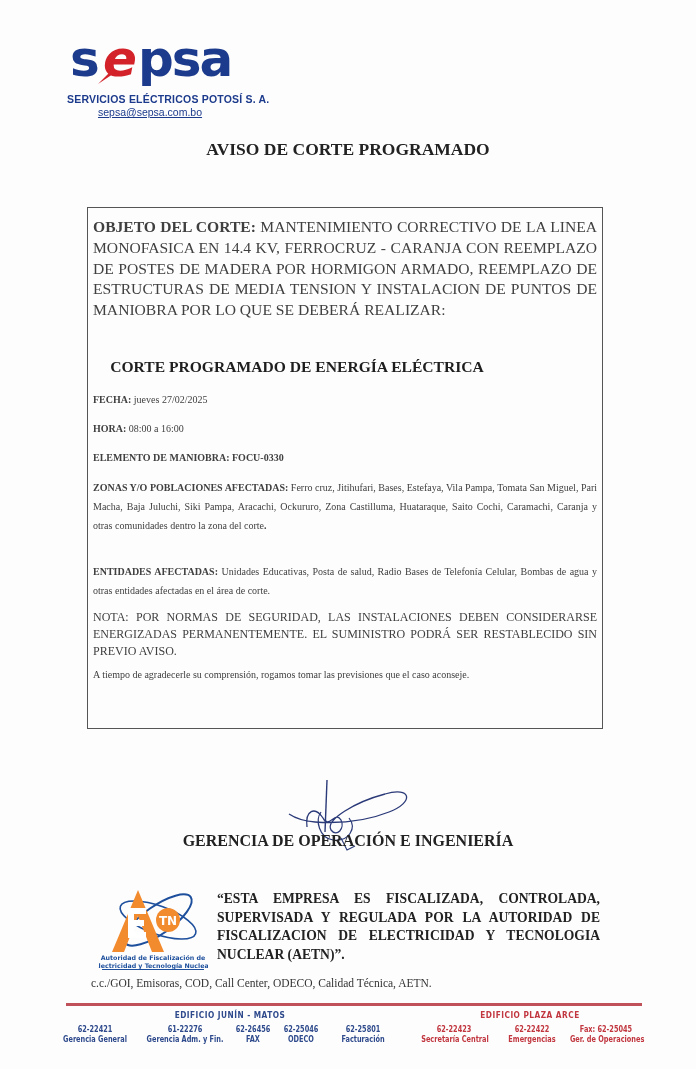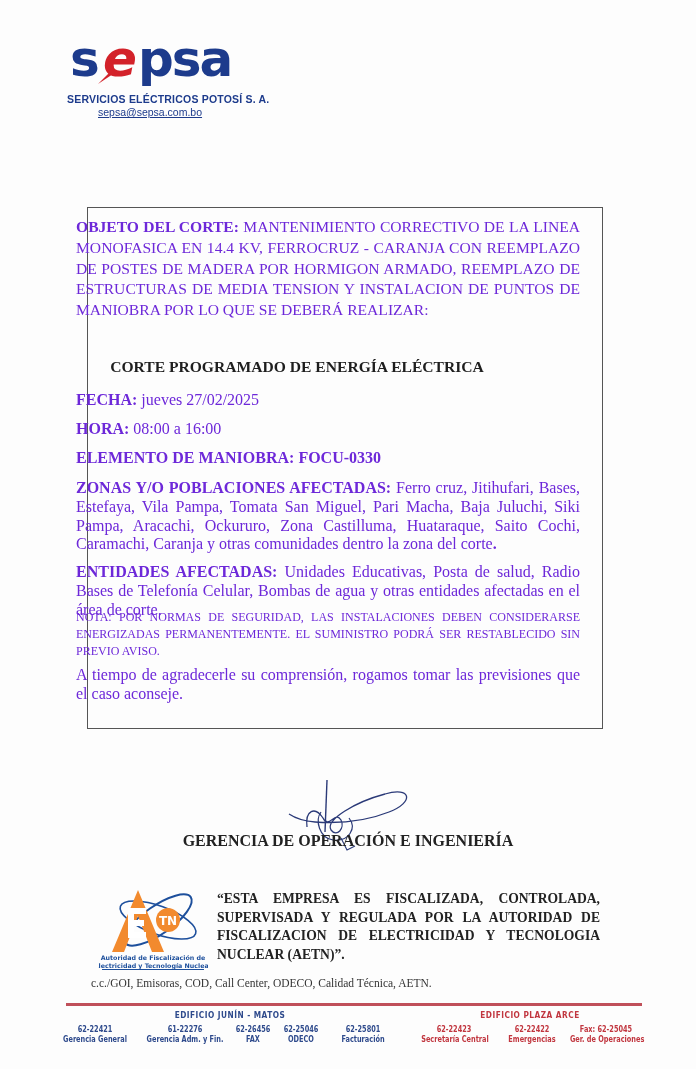--- a/index.html
+++ b/index.html
@@ -9,23 +9,23 @@
   }
   .abs { position: absolute; }
   
   #logo { left: 68px; top: 30px; width: 180px; height: 60px; }
   #company-name { left: 67px; top: 93px; font-family: "Liberation Sans", sans-serif; font-weight: bold; font-size: 10.5px; color: #1d3b8c; letter-spacing: 0.2px; }
   #company-email { left: 98px; top: 106px; font-family: "Liberation Sans", sans-serif; font-size: 10.5px; color: #1d3b8c; text-decoration: underline; }
   
   #title { left: 0; width: 696px; top: 138px; text-align: center; font-weight: bold; font-size: 17.5px; line-height: 22px; color: #222; }
   
   #box { left: 87px; top: 207px; width: 516px; height: 522px; border: 1.3px solid #555; box-sizing: border-box; }
-  .p { position: absolute; left: 76px; width: 504px; font-size: 15.2px; line-height: 20.5px; text-align: justify; color: #6d28d9; }
+  .p { position: absolute; left: 93px; width: 504px; font-size: 15.2px; line-height: 20.5px; text-align: justify; color: #404040; }
   .b { font-weight: bold; }
-  .sm { font-size: 16px; line-height: 18.8px; }
+  .sm { font-size: 10px; line-height: 18.8px; }
   #objeto { top: 217px; font-size: 15.6px; line-height: 20.8px; }
   #corte-title { top: 358px; left: 87px; width: 420px; text-align: center; font-weight: bold; font-size: 15.6px; }
   #fecha { top: 391px; }
   #hora { top: 420px; }
   #elemento { top: 449px; }
   #zonas { top: 479px; }
   #entidades { top: 563px; }
   #nota { top: 609px; font-size: 12px; line-height: 17px; }
   #agradece { top: 666px; }
   
@@ -49,20 +49,21 @@
 <svg id="logo" class="abs" viewBox="0 0 180 60">
   <text x="2" y="46" font-family="DejaVu Sans, sans-serif" font-weight="bold" font-size="50" fill="#1d3b8c" letter-spacing="-2">s</text>
   <text x="35" y="46" font-family="DejaVu Sans, sans-serif" font-weight="bold" font-size="50" fill="#d3222a" letter-spacing="-2" font-style="italic">e</text>
   <path d="M30 54 L48 42 L44 40 Z" fill="#d3222a"></path>
   <text x="70" y="46" font-family="DejaVu Sans, sans-serif" font-weight="bold" font-size="50" fill="#1d3b8c" letter-spacing="-2">psa</text>
 </svg>
 <div id="company-name" class="abs">SERVICIOS ELÉCTRICOS POTOSÍ S. A.</div>
 <div id="company-email" class="abs">sepsa@sepsa.com.bo</div>
 
 <div id="title" class="abs">
+  <div>AVISO DE CORTE PROGRAMADO</div>
 </div>
 
 <div id="box" class="abs"></div>
 
 <div id="objeto" class="p">
   <span class="b">OBJETO DEL CORTE:</span>
   <span>MANTENIMIENTO CORRECTIVO DE LA LINEA MONOFASICA EN 14.4 KV, FERROCRUZ - CARANJA CON REEMPLAZO DE POSTES DE MADERA POR HORMIGON ARMADO, REEMPLAZO DE ESTRUCTURAS DE MEDIA TENSION Y INSTALACION DE PUNTOS DE MANIOBRA POR LO QUE SE DEBERÁ REALIZAR:</span>
 </div>
 
 <div id="corte-title" class="abs">CORTE PROGRAMADO DE ENERGÍA ELÉCTRICA</div>

